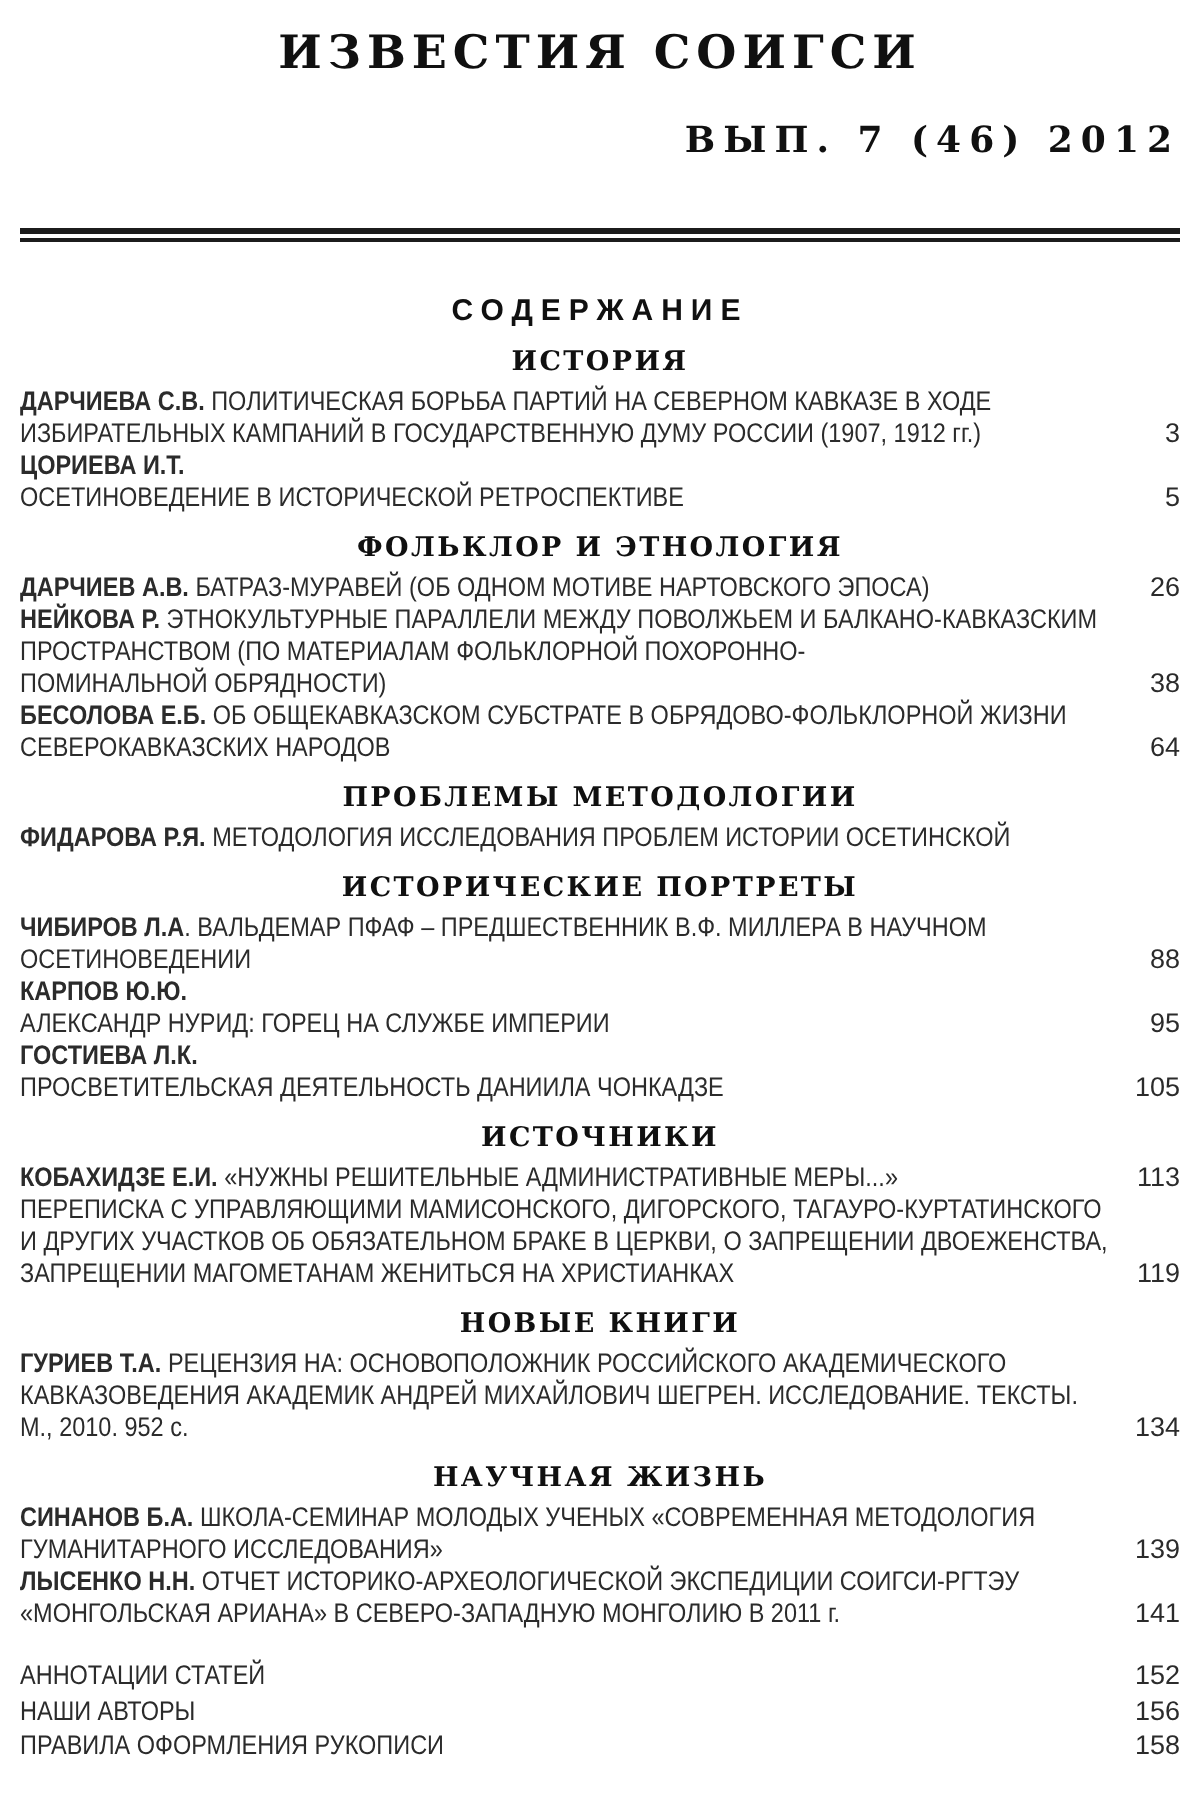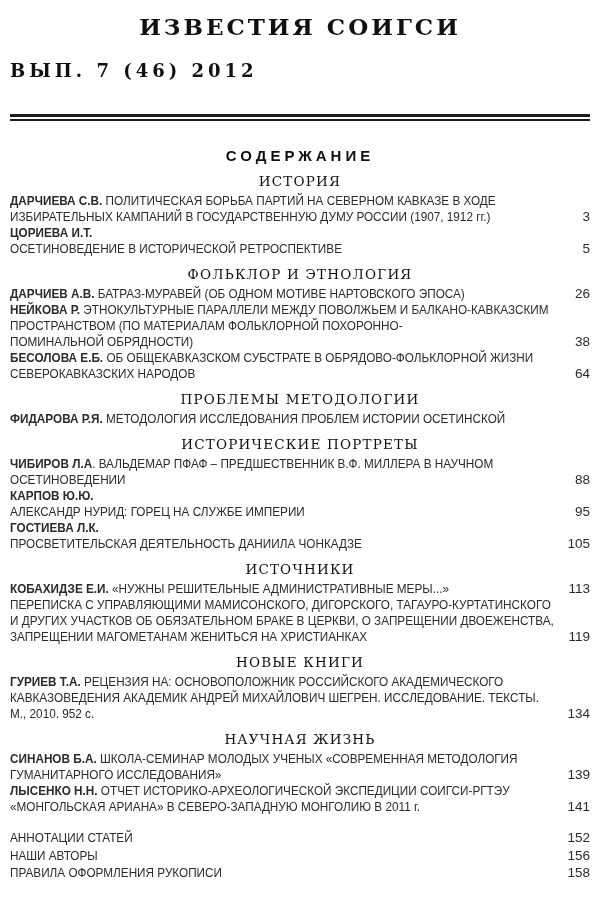--- a/index.html
+++ b/index.html
@@ -21,40 +21,40 @@
   .journal-title{
     margin:0;padding-top:8px;
     font-family:"DejaVu Serif","Liberation Serif",serif;
     font-weight:700;font-size:23px;line-height:37px;
     letter-spacing:3px;text-align:center;color:var(--heading);
   }
   .issue{
     margin-top:15px;
     font-family:"DejaVu Serif","Liberation Serif",serif;
     font-weight:700;font-size:18px;line-height:21px;
-    letter-spacing:4px;text-align:left;color:var(--heading);
+    letter-spacing:4px;text-align:right;color:var(--heading);
   }
   .double-rule{
     margin-top:33px;height:2px;
     border-top:3px solid var(--rule);
     border-bottom:2px solid var(--rule);
   }
 
   
   .contents-title{
     margin:27px 0 0;
     font-family:Liberation Sans, sans-serif;
     font-weight:700;font-size:15px;line-height:16px;
     letter-spacing:4px;text-align:center;color:var(--heading);
   }
   #toc{margin-top:8px;}
   .sec-h{
     margin:10px 0 4px;
     font-family:"DejaVu Serif","Liberation Serif",serif;
-    font-weight:400;font-size:13.5px;line-height:15px;
+    font-weight:700;font-size:13.5px;line-height:15px;
     letter-spacing:1.2px;text-align:center;color:var(--heading);
   }
   .line{
     position:relative;height:16px;
     font-size:13.5px;line-height:16px;
   }
   .ltext{
     display:inline-block;white-space:nowrap;
     transform:scaleX(0.87);transform-origin:0 50%;
   }

